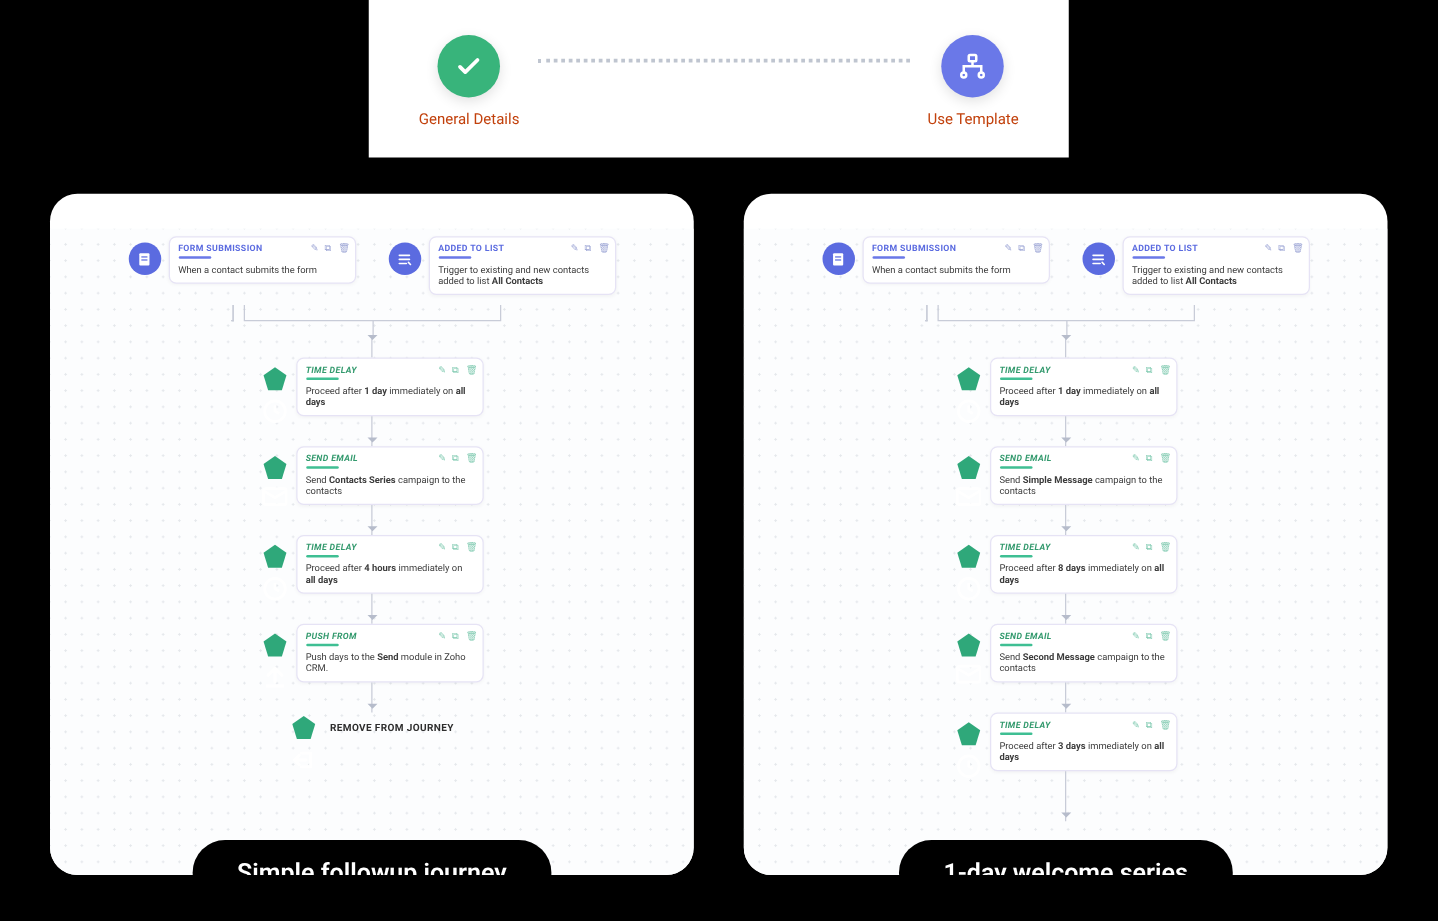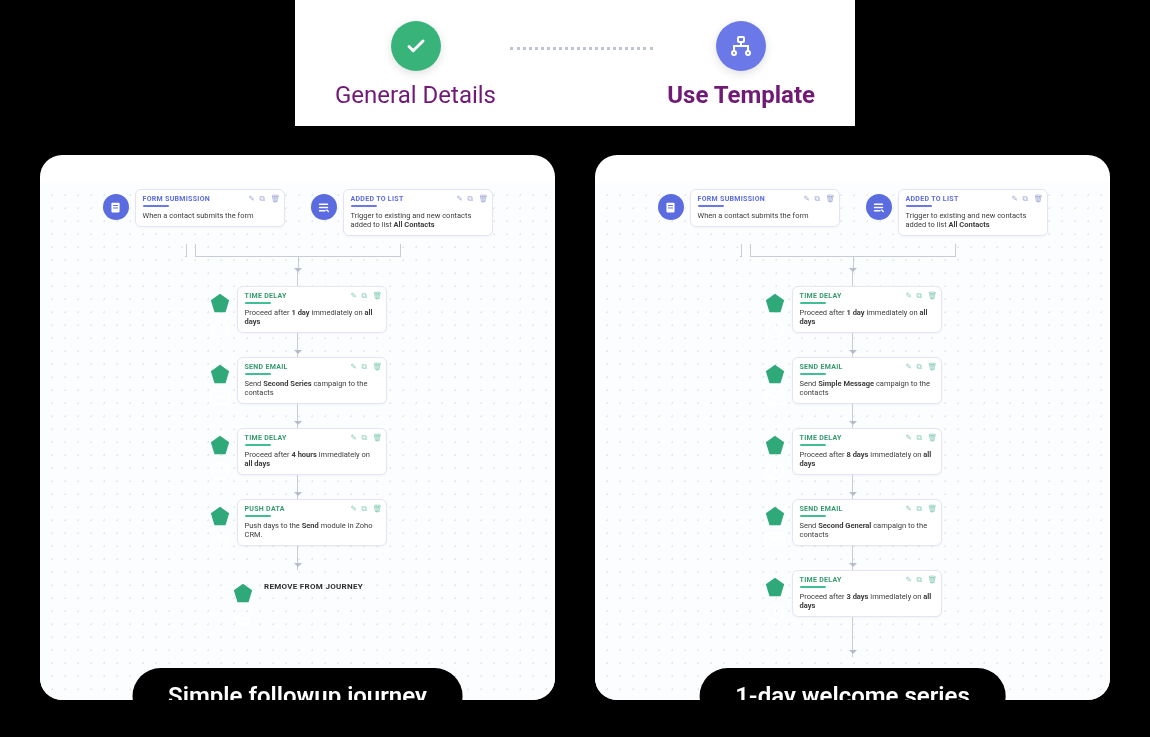--- a/index.html
+++ b/index.html
@@ -33,24 +33,24 @@
   }
   .step-circle {
     width: 50px; height: 50px;
     border-radius: 50%;
     display: flex; align-items: center; justify-content: center;
     box-shadow: 0 3px 10px rgba(0,0,0,.12);
   }
   .step-circle.done { background: #38b47b; }
   .step-circle.active { background: #6a78e8; }
   .step-label {
-    font-size: 24px;
-    color: #701a75;
-  }
-  .step-label.bold { font-weight: 700; }
+    font-size: 12px;
+    color: #c2410c;
+  }
+  .step-label.bold { font-weight: 400; }
   .dots-connector {
     flex: 1;
     border-top: 3px dotted #bfc5d0;
     margin: 0 14px 34px 14px;
   }
   .check-svg { width: 24px; height: 24px; }
   .template-svg { width: 24px; height: 24px; }
 
   
   .cards-row {
@@ -85,21 +85,21 @@
 
   .card-caption {
     position: absolute;
     bottom: -24px;
     left: 50%;
     transform: translateX(-50%);
     background: #000;
     color: #fff;
     padding: 14px 36px;
     border-radius: 28px;
-    font-size: 24px;
+    font-size: 20px;
     font-weight: 600;
     white-space: nowrap;
   }
 
   
   .trigger-row {
     display: flex;
     justify-content: center;
     gap: 26px;
     margin-bottom: 8px;
@@ -130,21 +130,21 @@
     position: relative;
   }
   .node-title {
     font-size: 7px;
     font-weight: 700;
     letter-spacing: .3px;
     color: #5b6be0;
     margin-bottom: 3px;
     display: block;
   }
-  .node-title.green { color: #349a6e; }
+  .node-title.green { color: #349a6e; font-style: italic; }
   .node-title-underline {
     display: block;
     width: 26px; height: 2px;
     background: #6a78e8;
     border-radius: 1px;
     margin: -1px 0 4px 0;
   }
   .node-title-underline.green { background: #3fbf93; }
   .node-actions {
     position: absolute;
@@ -210,22 +210,22 @@
     position:absolute; top:24px; left:50%; transform:translateX(-50%);
     border:4px solid transparent; border-top-color:#b6bccb;
   }
 
   .process-node {
     display:flex; align-items:flex-start; gap:6px;
   }
   .pentagon-wrap { position:relative; width:22px; height:22px; margin-top:6px; flex-shrink:0;}
 
   .end-node {
-    display:flex; gap:10px;
-    margin-top:12px;
+    display:flex; align-items:center; gap:10px;
+    margin-top:1px;
   }
   .end-label {
     font-size:8px;
     font-weight:700;
     color:#2e2e2e;
     letter-spacing:.3px;
   }
   .node-box b { font-weight:700; }
 </style>
 </head>
@@ -345,21 +345,21 @@
               </svg>
           </div>
           <div class="node-box">
             <div class="node-actions green">
                 <span>✎</span>
                 <span>⧉</span>
                 <span>🗑</span>
               </div>
             <span class="node-title green">SEND EMAIL</span>
             <span class="node-title-underline green"></span>
-            <span><span>Send </span><b>Second Series</b><span> campaign to the contacts</span></span>
+            <span><span>Send </span><b>Contacts Series</b><span> campaign to the contacts</span></span>
           </div>
         </div>
         <div class="v-line arrow"></div>
 
         <div class="process-node">
           <div class="pentagon-wrap">
             <svg viewBox="0 0 24 24">
                 <polygon points="12,2 22,9 18,22 6,22 2,9" fill="#2fa87a"></polygon>
               </svg>
             <svg class="ico" style="left:6px;top:6px" viewBox="0 0 12 12">
@@ -389,21 +389,21 @@
                 <path d="M6 2v6M3 5l3-3 3 3" stroke="#fff" stroke-width="1.4" fill="none" stroke-linecap="round" stroke-linejoin="round"></path>
                 <rect x="2" y="9" width="8" height="1.4" fill="#fff"></rect>
               </svg>
           </div>
           <div class="node-box">
             <div class="node-actions green">
                 <span>✎</span>
                 <span>⧉</span>
                 <span>🗑</span>
               </div>
-            <span class="node-title green">PUSH DATA</span>
+            <span class="node-title green">PUSH FROM</span>
             <span class="node-title-underline green"></span>
             <span><span>Push days to the </span><b>Send</b><span> module in Zoho CRM.</span></span>
           </div>
         </div>
         <div class="v-line arrow"></div>
 
         <div class="end-node">
           <div class="pentagon-wrap" style="margin-top:0">
             <svg viewBox="0 0 24 24">
                 <polygon points="12,2 22,9 18,22 6,22 2,9" fill="#2fa87a"></polygon>
@@ -553,21 +553,21 @@
               </svg>
           </div>
           <div class="node-box">
             <div class="node-actions green">
                 <span>✎</span>
                 <span>⧉</span>
                 <span>🗑</span>
               </div>
             <span class="node-title green">SEND EMAIL</span>
             <span class="node-title-underline green"></span>
-            <span><span>Send </span><b>Second General</b><span> campaign to the contacts</span></span>
+            <span><span>Send </span><b>Second Message</b><span> campaign to the contacts</span></span>
           </div>
         </div>
         <div class="v-line arrow"></div>
 
         <div class="process-node">
           <div class="pentagon-wrap">
             <svg viewBox="0 0 24 24">
                 <polygon points="12,2 22,9 18,22 6,22 2,9" fill="#2fa87a"></polygon>
               </svg>
             <svg class="ico" style="left:6px;top:6px" viewBox="0 0 12 12">

